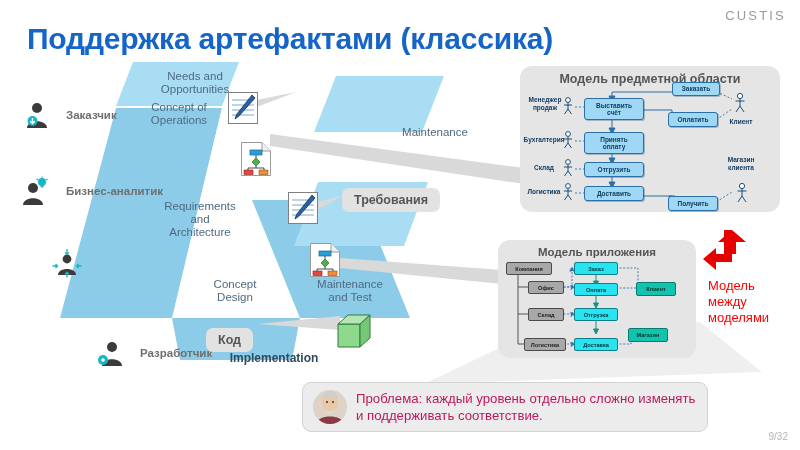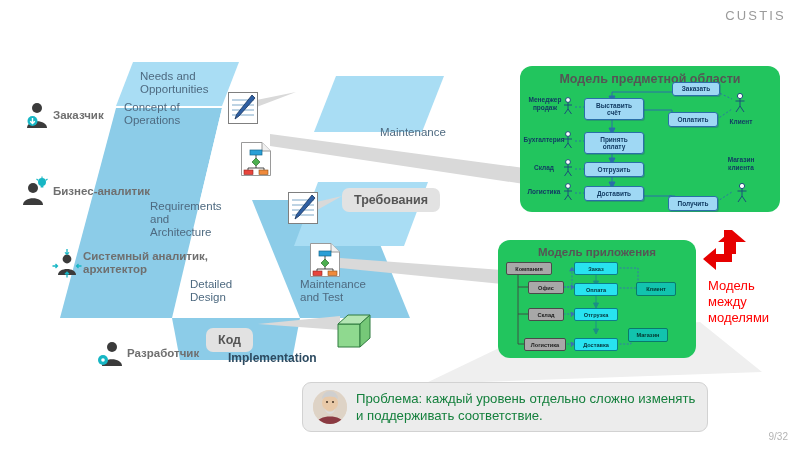--- a/index.html
+++ b/index.html
@@ -29,26 +29,26 @@
   .pagenum{
     position:absolute;right:12px;bottom:8px;
     font-size:10px;color:#b4b4b4;
   }
 
   
   .vmodel{position:absolute;left:0;top:60px;width:520px;height:330px;}
   .vmodel svg{position:absolute;left:0;top:0;}
   .vlabel{
     position:absolute;color:#4e6a80;font-size:11.5px;
-    text-align:left;line-height:13px;white-space:nowrap;
+    text-align:center;line-height:13px;white-space:nowrap;
   }
   .vlabel.impl{font-weight:bold;color:#2c4a60;font-size:12px;}
 
   
-  .role{position:absolute;display:flex;align-items:center;gap:1px;}
+  .role{position:absolute;display:flex;align-items:center;gap:14px;}
   .role-label{
     font-size:11.5px;font-weight:bold;color:#6f6f6f;
     line-height:13px;white-space:nowrap;
   }
   .role-ico{position:relative;width:30px;height:30px;flex:0 0 30px;}
 
   
   .callout{
     position:absolute;background:#e2e2e2;border-radius:7px;
     color:#555;font-weight:bold;font-size:12.5px;
@@ -56,21 +56,21 @@
   }
 
   
   .leader{position:absolute;pointer-events:none;}
 
   
   .artifact{position:absolute;}
 
   
   .panel{
-    position:absolute;background:#22c55e;border-radius:12px;
+    position:absolute;background:#e5e5e5;border-radius:12px;
   }
   .panel-title{
     position:absolute;left:0;right:0;top:6px;text-align:center;
     font-size:12.5px;font-weight:bold;color:#555;white-space:nowrap;
   }
   .panel-title.small{font-size:11.5px;}
 
   
   .ubox{
     position:absolute;background:#9fd8f4;border:1px solid #2a6fa8;
@@ -104,30 +104,31 @@
   .note{
     position:absolute;left:302px;top:382px;width:406px;height:50px;
     background:#ececec;border:1px solid #d2d2d2;border-radius:9px;
     display:flex;align-items:center;gap:9px;padding:0 10px;box-sizing:border-box;
   }
   .note-avatar{
     width:34px;height:34px;border-radius:50%;flex:0 0 34px;overflow:hidden;
     position:relative;background:#e9d9c9;
   }
   .note-text{
-    font-size:13.2px;color:#15803d;line-height:17px;
+    font-size:13.2px;color:#be185d;line-height:17px;
   }
 </style>
 </head>
 <body>
 
 <div class="slide">
 
   <div class="brand">CUSTIS</div>
 
+  <div class="title">Поддержка артефактами (классика)</div>
 
   <div class="vmodel">
     <svg width="520" height="330" viewBox="0 0 520 330">
 
       <polygon points="133,2 239,2 222,46 116,46" fill="#a9ddf4"></polygon>
 
       <polygon points="116,48 222,48 172,258 60,258" fill="#8ccce8"></polygon>
 
       <polygon points="172,258 300,258 292,300 180,300" fill="#8ccce8"></polygon>
 
@@ -150,21 +151,21 @@
     <div class="vlabel" style="left:124px;top:41px;width:110px;">
       <span style="white-space:pre-line;">Concept of
 Operations</span>
     </div>
     <div class="vlabel" style="left:150px;top:140px;width:100px;">
       <span style="white-space:pre-line;">Requirements
 and
 Architecture</span>
     </div>
     <div class="vlabel" style="left:190px;top:218px;width:90px;">
-      <span style="white-space:pre-line;">Detailed
+      <span style="white-space:pre-line;">Concept
 Design</span>
     </div>
     <div class="vlabel impl" style="left:190px;top:292px;width:130px;">
       <span style="white-space:pre-line;padding-left:38px;">Implementation</span>
     </div>
     <div class="vlabel" style="left:300px;top:218px;width:100px;">
       <span style="white-space:pre-line;">Maintenance
 and Test</span>
     </div>
     <div class="vlabel" style="left:380px;top:66px;width:110px;">
@@ -201,22 +202,20 @@
     <div class="role-ico">
       <svg width="30" height="30" viewBox="0 0 30 30">
         <circle cx="15" cy="11" r="4.4" fill="#3b3b3b"></circle>
         <path d="M6 27 C6 19 24 19 24 27 Z" fill="#3b3b3b"></path>
         <path d="M15 1 v5 M13 4.4 l2 2 l2 -2" stroke="#17b6c4" stroke-width="1.3" fill="none"></path>
         <path d="M15 29.5 v-5 M13 26.2 l2 -2 l2 2" stroke="#17b6c4" stroke-width="1.3" fill="none"></path>
         <path d="M0.5 18 h5 M3.5 16 l2 2 l-2 2" stroke="#17b6c4" stroke-width="1.3" fill="none"></path>
         <path d="M29.5 18 h-5 M26.5 16 l-2 2 l2 2" stroke="#17b6c4" stroke-width="1.3" fill="none"></path>
       </svg>
     </div>
-    <div class="role-label" style="white-space:pre-line;">Системный аналитик,
-архитектор</div>
   </div>
 
   <div class="role" style="left:96px;top:338px;">
     <div class="role-ico">
       <svg width="30" height="30" viewBox="0 0 30 30">
         <circle cx="16" cy="9" r="5" fill="#3b3b3b"></circle>
         <path d="M6 28 C6 19 26 19 26 28 Z" fill="#3b3b3b"></path>
         <g fill="#17b6c4">
           <circle cx="7" cy="22" r="5"></circle>
         </g>

